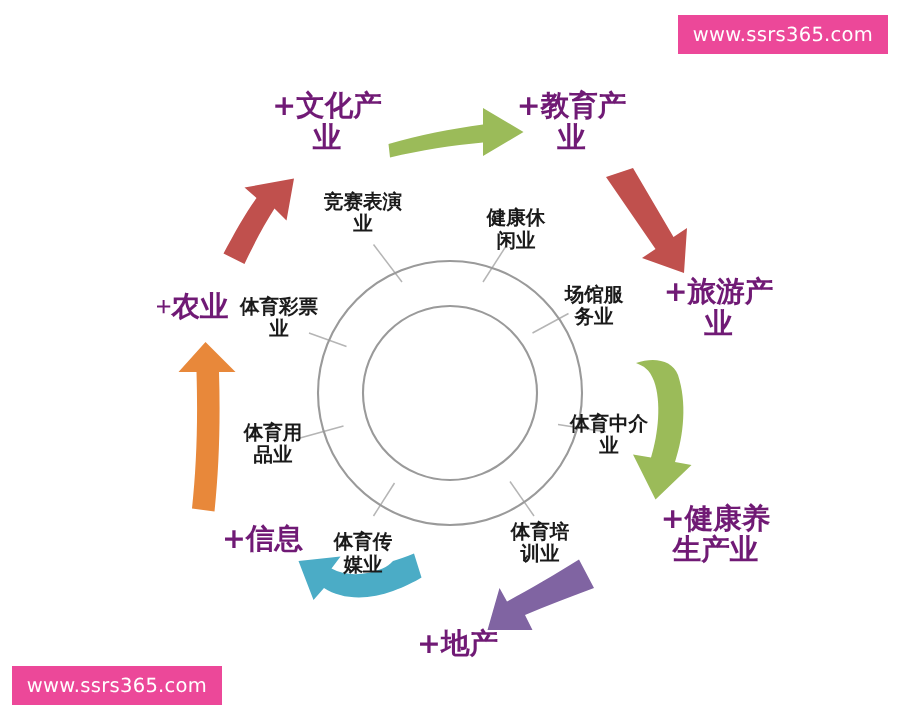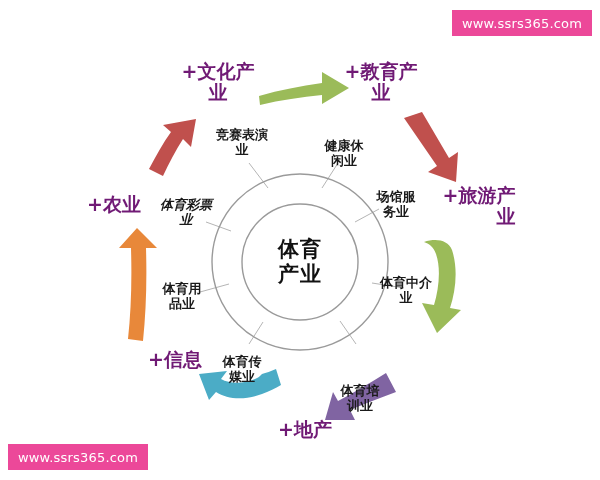--- a/index.html
+++ b/index.html
@@ -127,46 +127,46 @@
 
     <g>
       <path d="M 137,228 L 157,248 L 146,248 C 147,282 146,312 143,341 L 128,339 C 131,311 132,282 131,248 L 119,248 Z" fill="#E8883A"></path>
     </g>
 
     <g>
       <path d="M 196,119 L 191,147 L 183,139 C 176,150 169,163 163,176 L 149,169 C 156,156 163,143 171,132 L 163,125 Z" fill="#C0504D"></path>
     </g>
   </svg>
 
-  <div class="center-text">体育
-产业</div>
 
   <div class="lbl lbl-inner" style="left:242px; top:143px;">竞赛表演
 业</div>
   <div class="lbl lbl-inner" style="left:344px; top:154px;">健康休
 闲业</div>
   <div class="lbl lbl-inner" style="left:396px; top:205px;">场馆服
 务业</div>
   <div class="lbl lbl-inner" style="left:406px; top:291px;">体育中介
 业</div>
-  <div class="lbl lbl-inner" style="left:360px; top:363px;margin-top:36px;">体育培
+  <div class="lbl lbl-inner" style="left:360px; top:363px;">体育培
 训业</div>
   <div class="lbl lbl-inner" style="left:242px; top:370px;">体育传
 媒业</div>
   <div class="lbl lbl-inner" style="left:182px; top:297px;text-align:center;">体育用
 品业</div>
-  <div class="lbl lbl-inner" style="left:186px; top:213px;font-style:italic;">体育彩票
+  <div class="lbl lbl-inner" style="left:186px; top:213px;">体育彩票
 业</div>
 
   <div class="lbl lbl-outer" style="left:218px; top:82px;">+文化产
 业</div>
   <div class="lbl lbl-outer" style="left:381px; top:82px;">+教育产
 业</div>
-  <div class="lbl lbl-outer" style="left:479px; top:206px;text-align:right;">+旅游产
+  <div class="lbl lbl-outer" style="left:479px; top:206px;">+旅游产
 业</div>
+  <div class="lbl lbl-outer" style="left:477px; top:357px;">+健康养
+生产业</div>
   <div class="lbl lbl-outer" style="left:305px; top:430px;">+地产</div>
   <div class="lbl lbl-outer" style="left:175px; top:360px;">+信息</div>
-  <div class="lbl lbl-outer" style="left:114px; top:205px;">+农业</div>
+  <div class="lbl lbl-outer" style="left:128px; top:205px;font-family:Liberation Serif, serif;">+农业</div>
 
   <div class="wm wm-top">www.ssrs365.com</div>
   <div class="wm wm-bottom">www.ssrs365.com</div>
 
 </div>
 
 </body></html>

